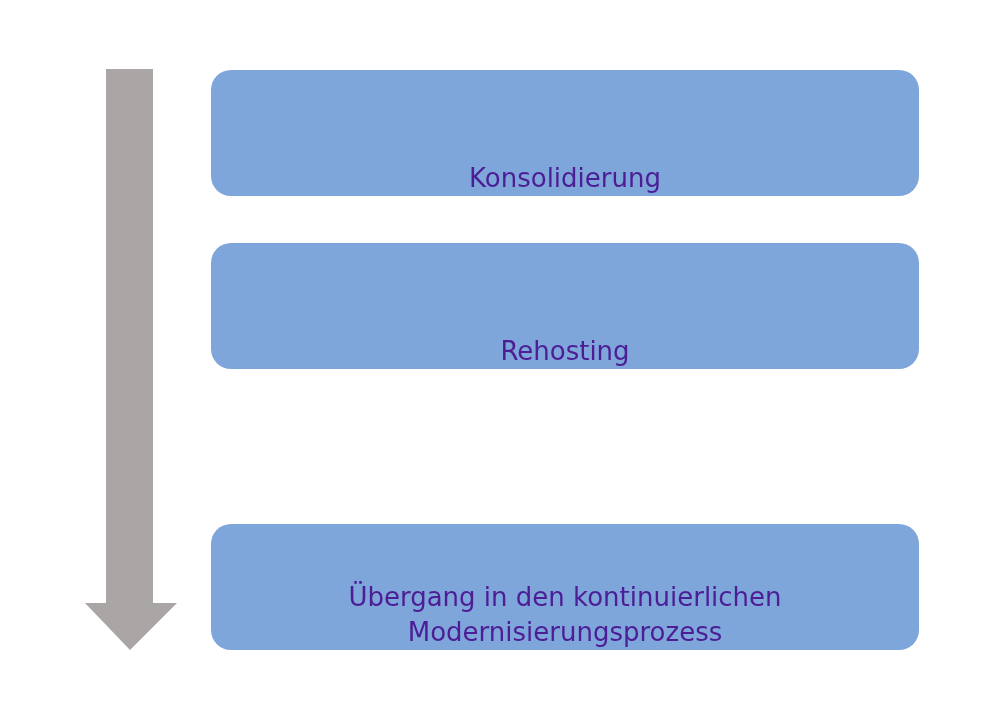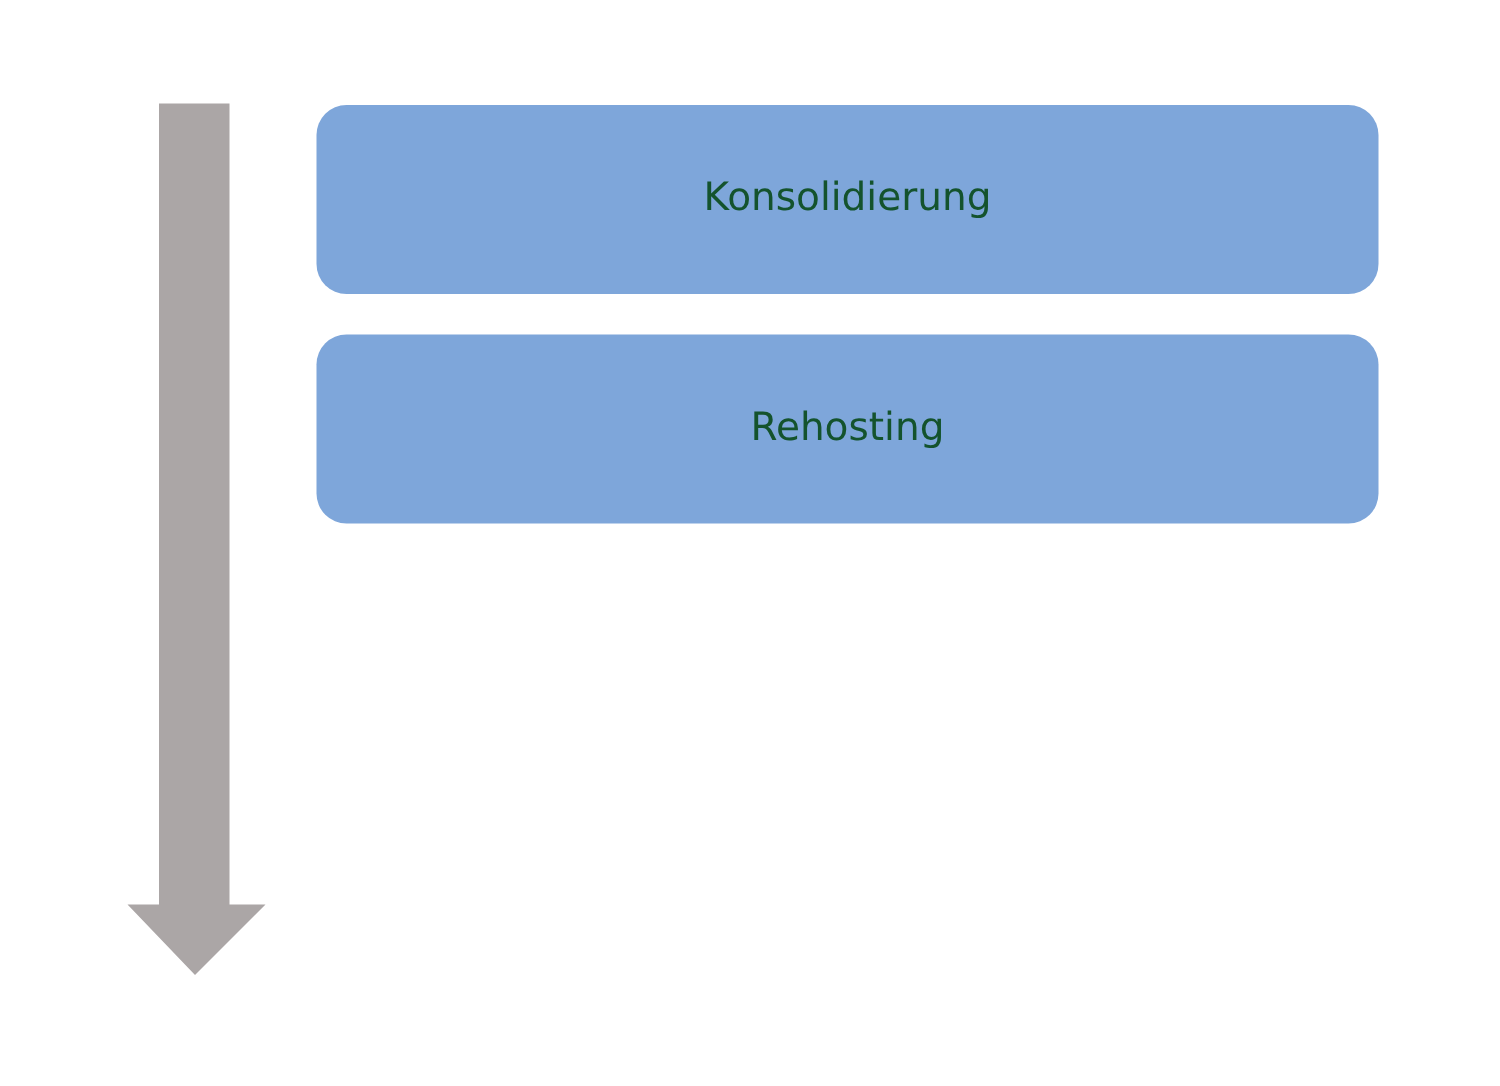--- a/index.html
+++ b/index.html
@@ -22,24 +22,24 @@
     width: 96px;
     height: 588px;
   }
   .step-box {
     position: absolute;
     left: 211px;
     width: 708px;
     height: 126px;
     border-radius: 20px;
     display: flex;
-    align-items: center;
+    align-items: flex-end;
     justify-content: center;
     text-align: center;
-    color: #14532d;
+    color: #4c1d95;
     font-size: 26px;
     line-height: 1.35;
     padding: 0 40px;
     box-sizing: border-box;
   }
   .step-0 { top: 70px; }
   .step-1 { top: 223px; }
   .step-2 { top: 374px; }
   .step-3 { top: 524px; }
 </style>
@@ -49,19 +49,22 @@
 <div class="canvas">
 
   <svg class="arrow-svg" viewBox="0 0 96 588" xmlns="http://www.w3.org/2000/svg">
     <polygon points="22,3 69,3 69,537 93,537 46,584 1,537 22,537" style="fill: rgb(171, 166, 166);"></polygon>
   </svg>
 
   <div class="step-box step-0" style="background-color: rgb(126, 166, 218);">
     <span>Konsolidierung</span>
   </div>
 
-  <div class="step-box step-1" style="background-color: rgb(126, 166, 218);">
+  <div class="step-box step-1" style="background-color: rgb(126, 166, 218); margin-top: 20px;">
     <span>Rehosting</span>
   </div>
 
 
+  <div class="step-box step-3" style="background-color: rgb(126, 166, 218);">
+    <span>Übergang in den kontinuierlichen Modernisierungsprozess</span>
+  </div>
 
 </div>
 
 </body></html>

